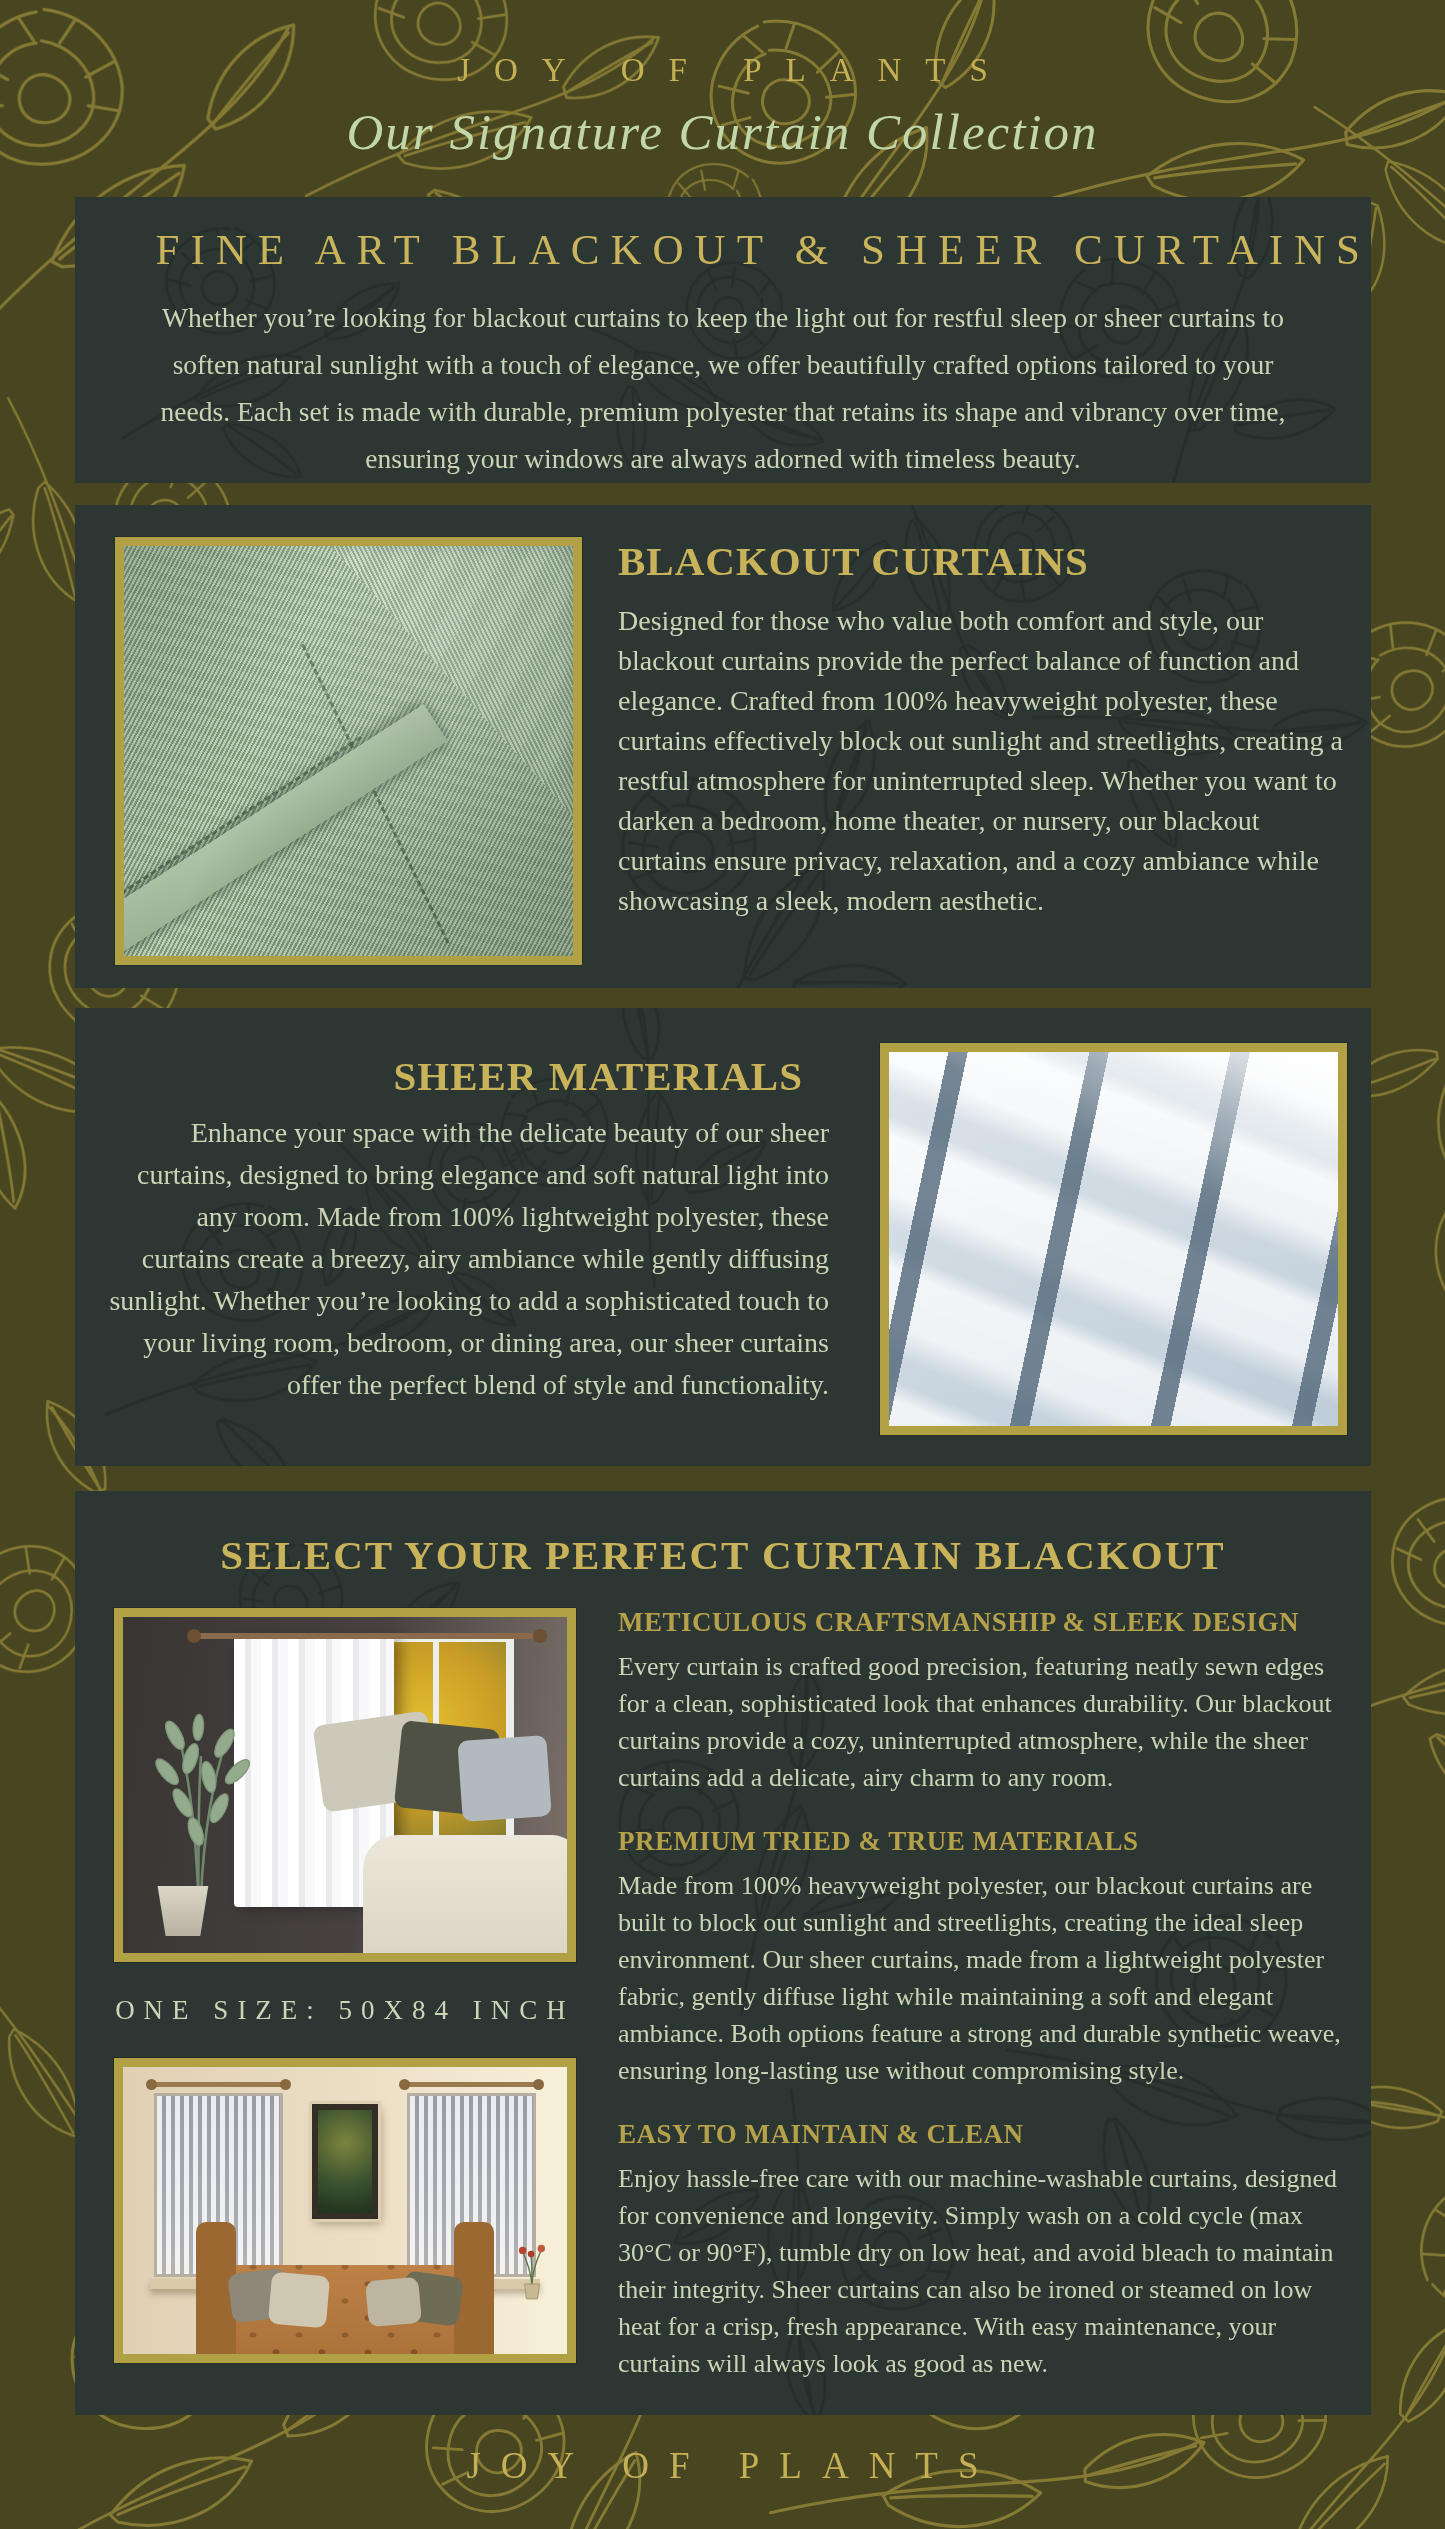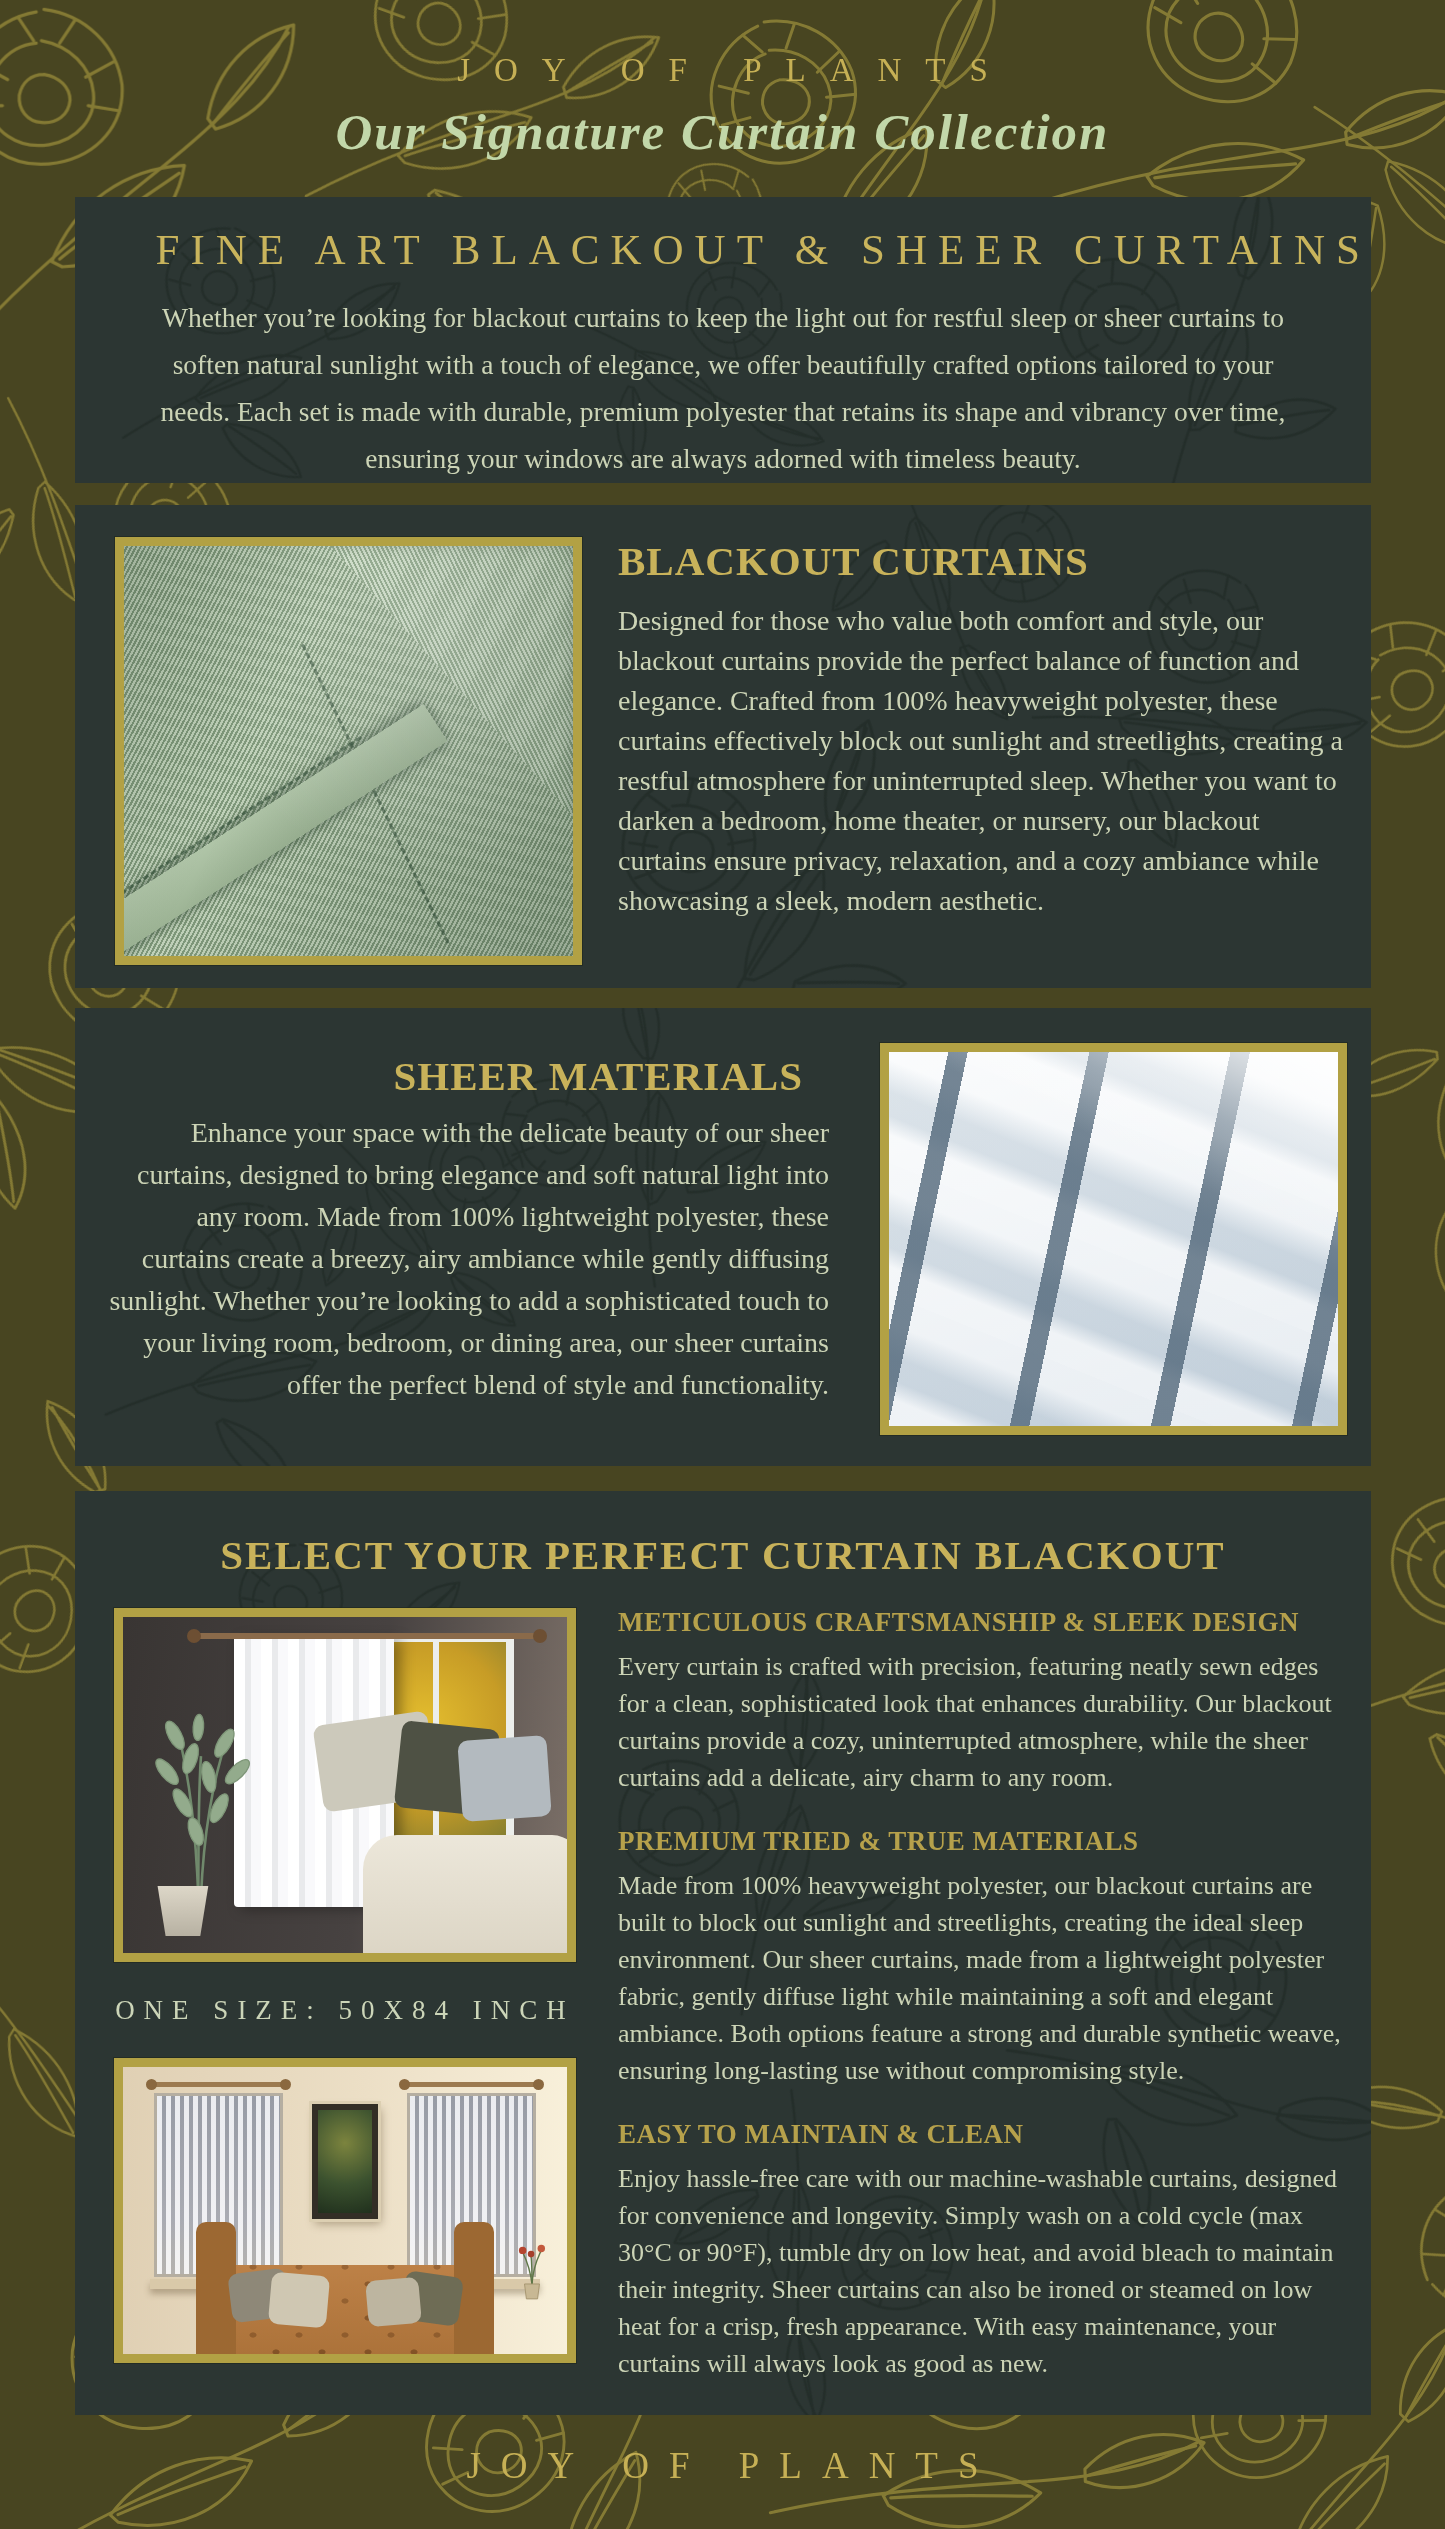--- a/index.html
+++ b/index.html
@@ -8,21 +8,21 @@
   .canvas { position:relative; width:1445px; height:2529px; background:#484521; overflow:hidden; }
 
   svg.bg-pattern { position:absolute; inset:0; width:1445px; height:2529px; }
   .panel { position:absolute; left:75px; width:1296px; background:#2c3633; }
   svg.deco { position:absolute; inset:0; width:100%; height:100%; pointer-events:none; }
   .panel > .content { position:relative; z-index:2; }
 
   
   .brand-top { position:absolute; top:52px; left:0; width:100%; text-align:center; z-index:2; }
   .brand-name { font-size:33px; letter-spacing:24px; color:#c6b055; text-indent:24px; }
-  .brand-tagline { margin-top:14px; font-style:italic; font-size:51px; color:#c2d7a9; letter-spacing:2px;font-weight:bold; }
+  .brand-tagline { margin-top:14px; font-style:italic; font-size:51px; color:#c2d7a9; letter-spacing:2px; }
   .brand-bottom { position:absolute; top:2444px; left:0; width:100%; text-align:center;
                   font-size:37px; letter-spacing:20px; text-indent:20px; color:#c6b055; z-index:2; }
 
   
   .panel-intro { top:197px; height:286px; }
   .panel-intro h1 { margin-top:28px; text-align:right; font-weight:400;
                     font-size:43px; letter-spacing:11px; color:#c9b45c; }
   .panel-intro p { margin:20px auto 0; width:1150px; text-align:center;
                    font-size:27.5px; line-height:47px; color:#ccd4b6; }
 
@@ -331,21 +331,21 @@
             <circle cx="30" cy="22" r="4" fill="#c3593c"></circle>
           <circle cx="19" cy="28" r="3.5" fill="#a53e2b"></circle>
           <path d="M12 60 h16 l-2 16 h-12 Z" fill="#c8b894" stroke="#a5946f"></path>
         </svg>
       </div>
     </figure>
 
     <div class="features">
       <div class="feature">
         <h3>METICULOUS CRAFTSMANSHIP &amp; SLEEK DESIGN</h3>
-        <p>Every curtain is crafted with precision, featuring neatly sewn edges for a clean, sophisticated look that enhances durability. Our blackout curtains provide a cozy, uninterrupted atmosphere, while the sheer curtains add a delicate, airy charm to any room.</p>
+        <p>Every curtain is crafted good precision, featuring neatly sewn edges for a clean, sophisticated look that enhances durability. Our blackout curtains provide a cozy, uninterrupted atmosphere, while the sheer curtains add a delicate, airy charm to any room.</p>
       </div>
       <div class="feature">
         <h3>PREMIUM TRIED &amp; TRUE MATERIALS</h3>
         <p>Made from 100% heavyweight polyester, our blackout curtains are built to block out sunlight and streetlights, creating the ideal sleep environment. Our sheer curtains, made from a lightweight polyester fabric, gently diffuse light while maintaining a soft and elegant ambiance. Both options feature a strong and durable synthetic weave, ensuring long-lasting use without compromising style.</p>
       </div>
       <div class="feature">
         <h3>EASY TO MAINTAIN &amp; CLEAN</h3>
         <p>Enjoy hassle-free care with our machine-washable curtains, designed for convenience and longevity. Simply wash on a cold cycle (max 30°C or 90°F), tumble dry on low heat, and avoid bleach to maintain their integrity. Sheer curtains can also be ironed or steamed on low heat for a crisp, fresh appearance. With easy maintenance, your curtains will always look as good as new.</p>
       </div>
     </div>

